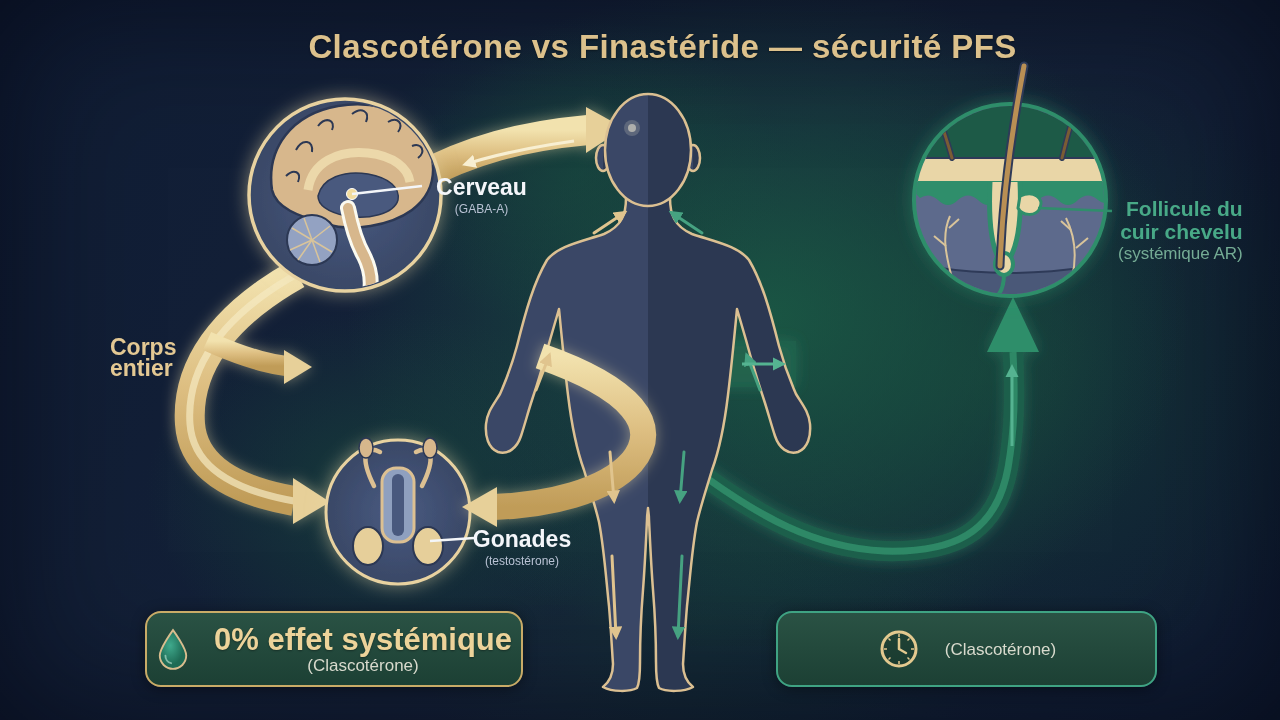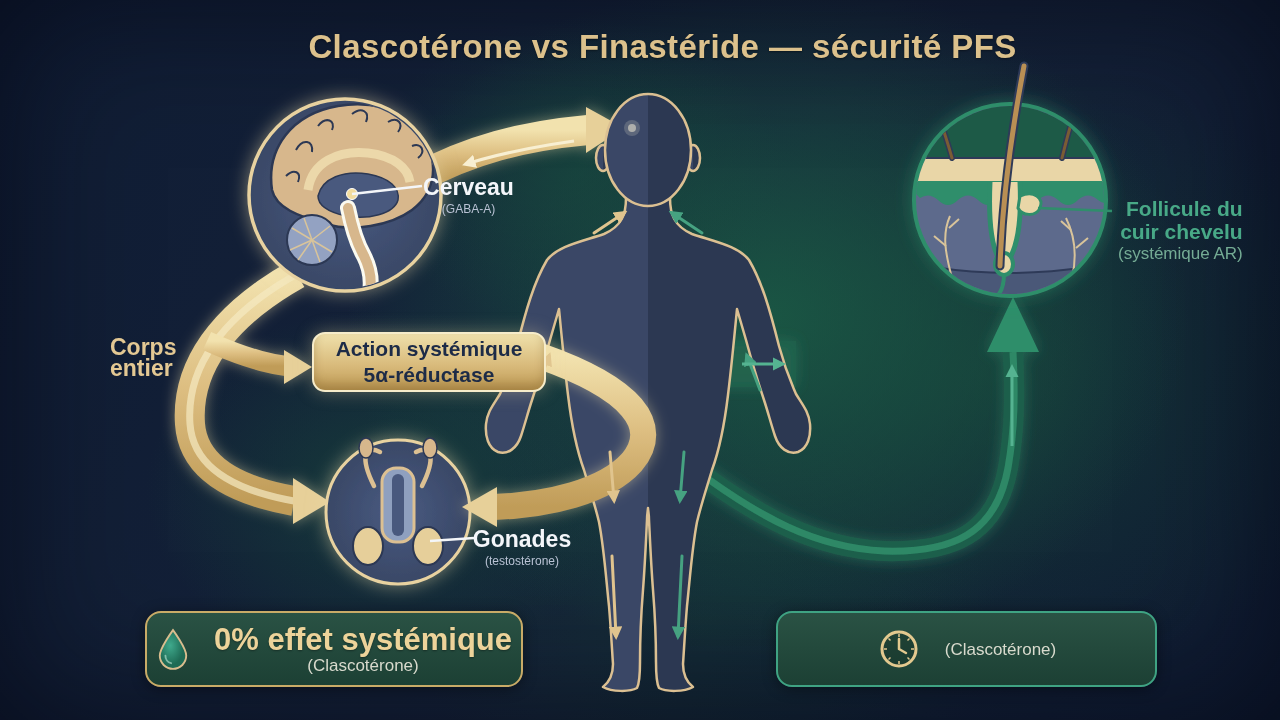--- a/index.html
+++ b/index.html
@@ -18,21 +18,21 @@
   .abs{position:absolute;}
   .title{
     left:0;right:0;top:28px;text-align:center;
     font-size:33px;font-weight:bold;letter-spacing:.4px;color:#dcc18c;
     text-shadow:0 1px 2px rgba(0,0,0,.4);
     margin-left:45px;
   }
   .corps{left:110px;top:337px;font-size:23px;font-weight:bold;color:#e3c893;line-height:21px;}
   .node-label .nl-main{font-size:23px;font-weight:bold;color:#f4f6fa;line-height:24px;}
   .node-label .nl-sub{font-size:12px;color:#b9c2d4;line-height:20px;}
-  .cerveau{left:396px;top:175px;width:145px;text-align:center;}
+  .cerveau{left:409px;top:175px;width:145px;text-align:center;}
   .gonades{left:452px;top:527px;width:140px;text-align:center;}
   .follicule{left:1118px;top:197px;text-align:right;}
   .follicule .fl-main{font-size:21px;font-weight:bold;color:#48a987;line-height:23px;}
   .follicule .fl-sub{font-size:17px;color:#74ab94;line-height:21px;}
   .pbox{display:flex;flex-direction:column;align-items:center;justify-content:center;border-radius:13px;}
   .pbox-systemic{
     left:312px;top:332px;width:230px;height:56px;
     background:linear-gradient(180deg,#efe0ab 0%,#d9bb7c 55%,#bf9b55 100%);
     border:2px solid #f6ecca;color:#1d2b47;font-weight:bold;font-size:21px;line-height:26px;
     box-shadow:0 0 18px rgba(240,220,160,.35), inset 0 -6px 10px rgba(120,88,36,.35);
@@ -276,24 +276,20 @@
     <div class="nl-main">Gonades</div>
     <div class="nl-sub">(testostérone)</div>
   </div>
 
   <div class="abs follicule">
     <div class="fl-main">Follicule du</div>
     <div class="fl-main">cuir chevelu</div>
     <div class="fl-sub">(systémique AR)</div>
   </div>
 
-  <div class="abs pbox pbox-systemic">
-    <div>Action systémique</div>
-    <div>5α-réductase</div>
-  </div>
 
 
   <div class="abs badge badge-left">
     <svg width="34" height="46" viewBox="0 0 36 46">
       <defs>
         <radialGradient id="dropGrad" cx="0.4" cy="0.4">
           <stop offset="0" stop-color="#3fa98c"></stop>
             <stop offset="1" stop-color="#1e6b55"></stop>
         </radialGradient>
       </defs>

